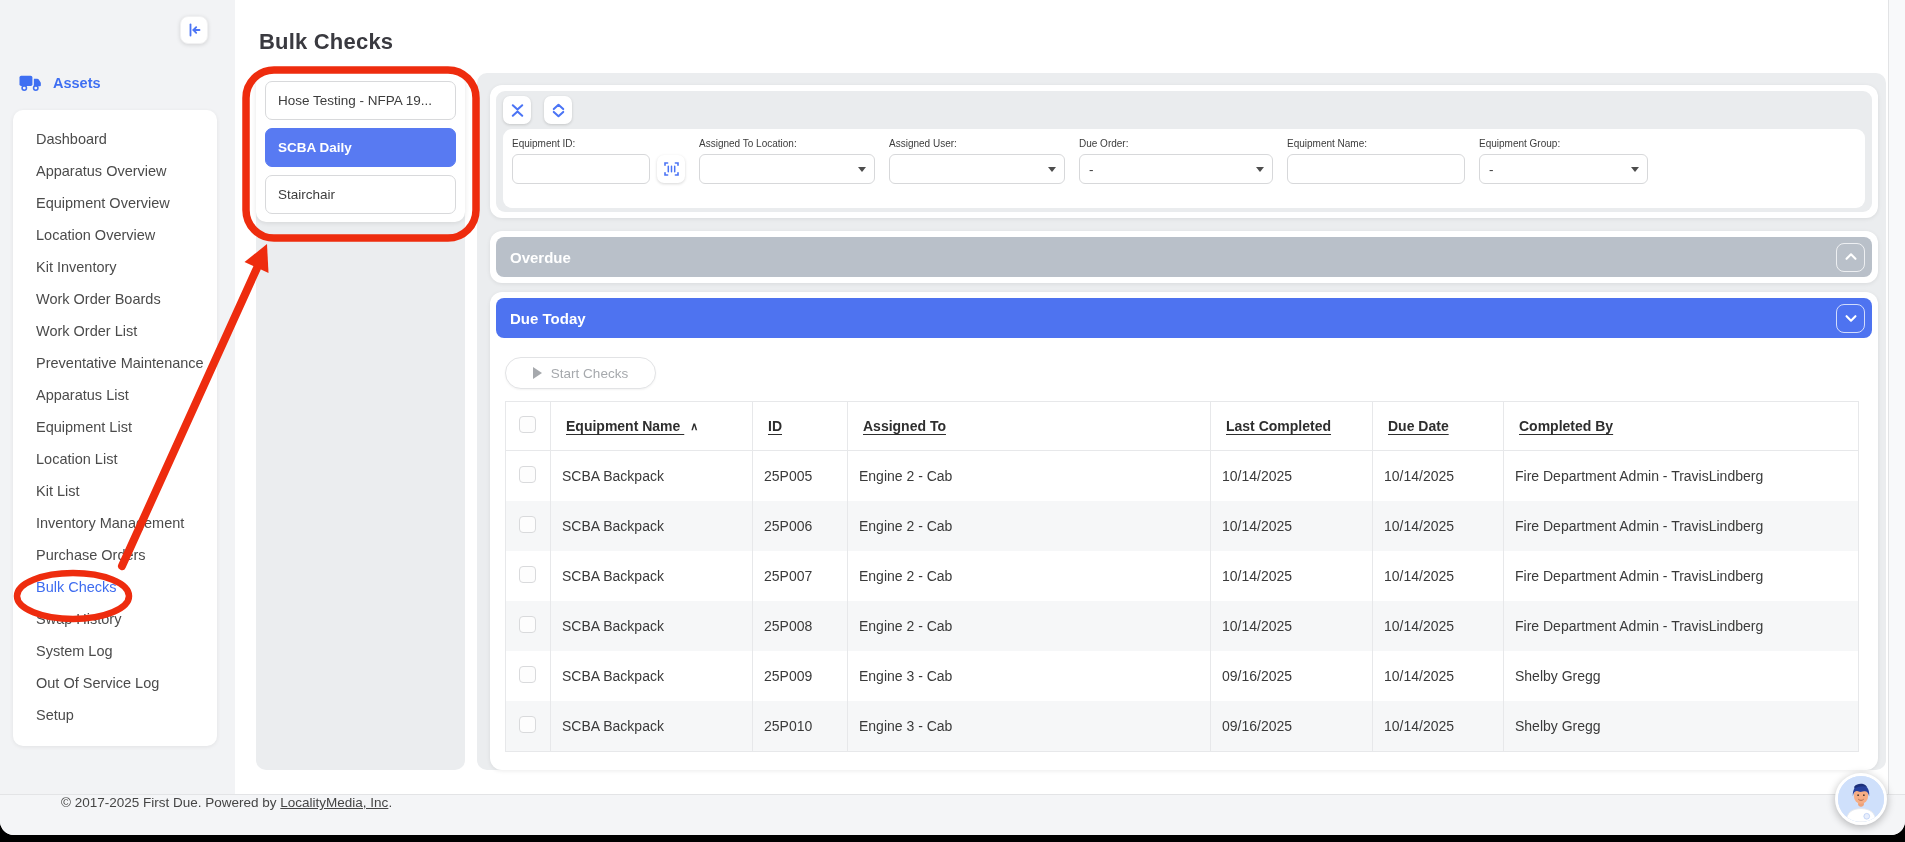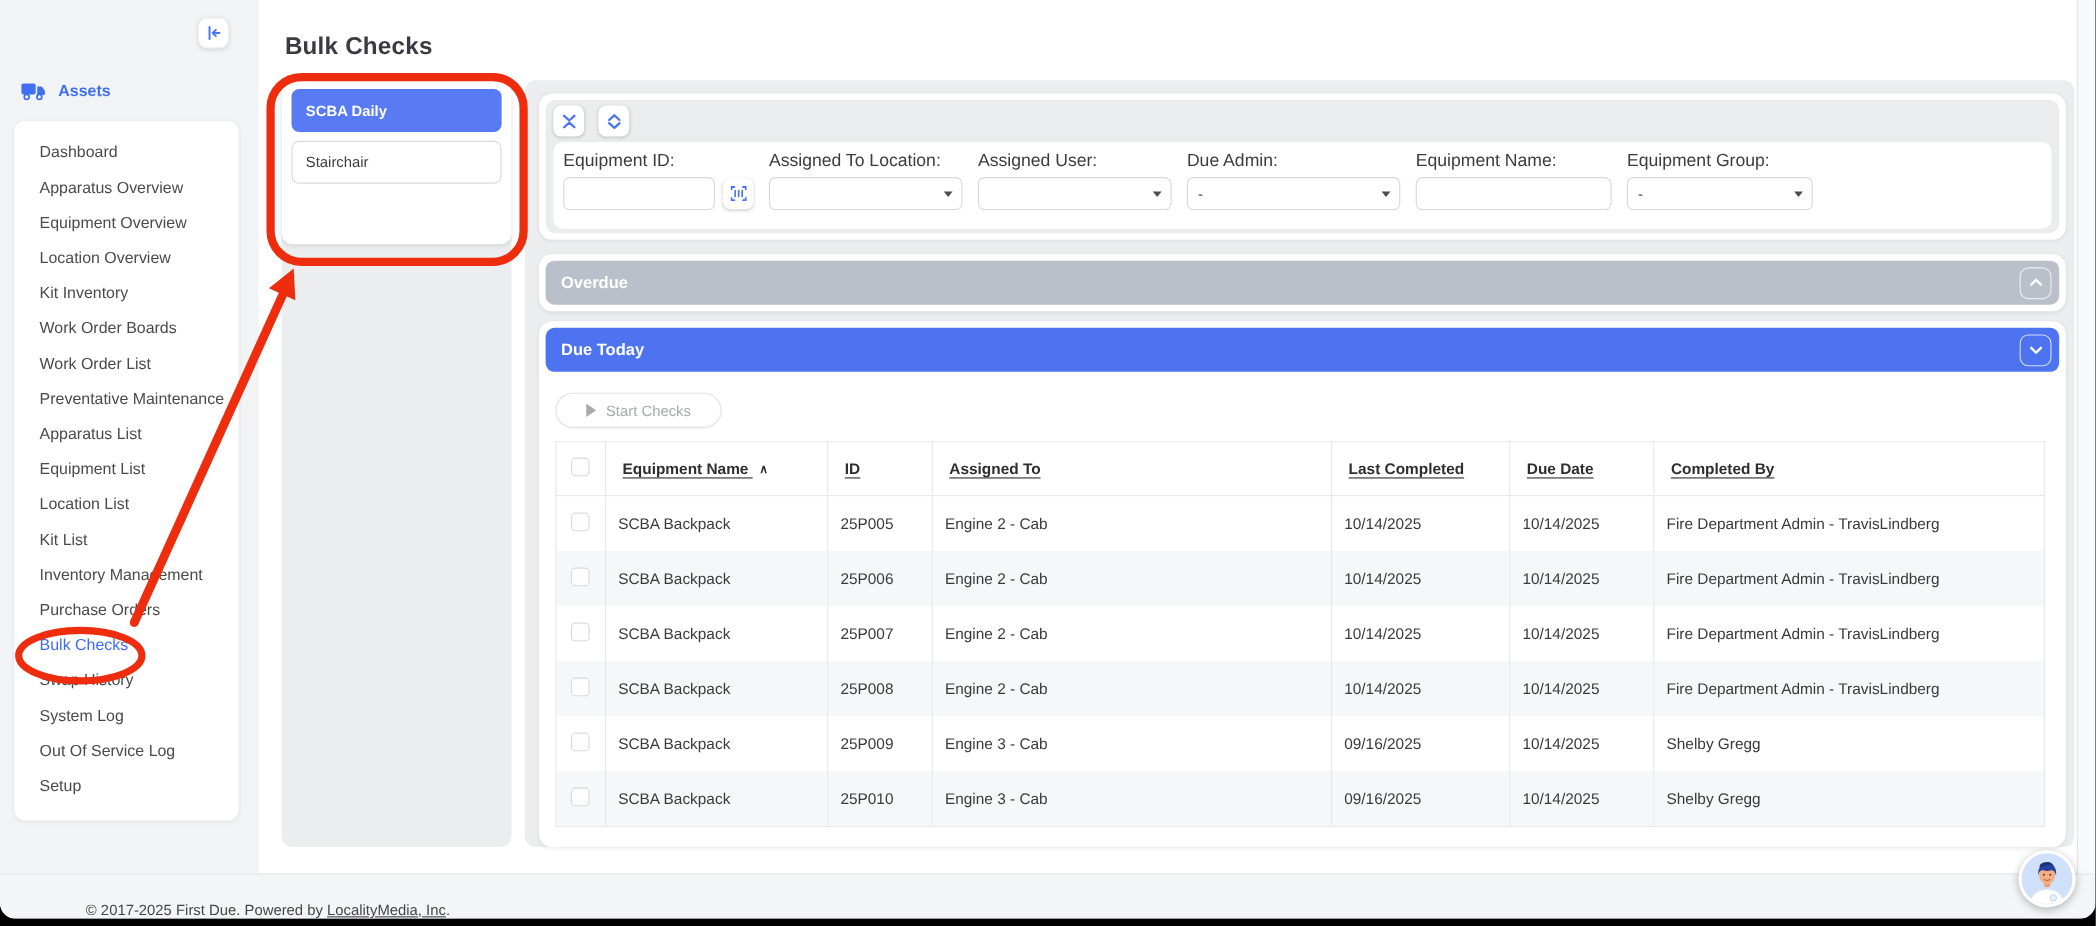--- a/index.html
+++ b/index.html
@@ -24,21 +24,21 @@
   .check-btn.selected{background:#587af2;border-color:#587af2;color:#fff;font-weight:700;}
 
   
   .main-panel{position:absolute;left:477px;top:73px;width:1409px;height:697px;background:#ebedef;border-radius:10px;}
 
   
   .filter-card{position:absolute;left:490px;top:85px;width:1388px;height:133px;background:#fff;border-radius:12px;box-shadow:0 1px 4px rgba(0,0,0,.08);padding:6px;box-sizing:border-box;}
   .filter-inner{background:#eaecee;border-radius:9px;height:100%;box-sizing:border-box;padding:5px 7px;}
   .icon-btn{width:28px;height:28px;background:#fff;border:none;border-radius:7px;box-shadow:0 1px 3px rgba(0,0,0,.16);display:inline-flex;align-items:center;justify-content:center;margin-right:9px;cursor:pointer;padding:0;}
   .filter-row{margin-top:5px;background:#fff;border-radius:9px;height:79px;display:flex;align-items:flex-start;padding:9px 7px 9px 9px;box-sizing:border-box;gap:14px;}
-  .f-field label{display:block;font-size:16px;color:#3c3c3c;margin-bottom:5px;white-space:nowrap;}
+  .f-field label{display:block;font-size:10px;color:#3c3c3c;margin-bottom:5px;white-space:nowrap;}
   .ctl-wrap{display:flex;align-items:center;}
   .control{height:30px;border:1px solid #d7d8da;border-radius:6px;background:#fff;box-sizing:border-box;font-size:13.5px;color:#3c3c3c;display:flex;align-items:center;padding:0 9px;position:relative;font-family:inherit;}
   input.control{outline:none;}
   .select .caret{position:absolute;right:8px;top:12px;width:0;height:0;border-left:4px solid transparent;border-right:4px solid transparent;border-top:5px solid #4d4d4d;}
   .f0 .control{width:138px;} .f1 .control{width:176px;} .f2 .control{width:176px;}
   .f3 .control{width:194px;} .f4 .control{width:178px;} .f5 .control{width:169px;}
   .barcode-btn{width:28px;height:28px;margin-left:7px;background:#fff;border:none;border-radius:7px;box-shadow:0 1px 3px rgba(0,0,0,.16);display:inline-flex;align-items:center;justify-content:center;cursor:pointer;padding:0;}
   .btn-group{margin-left:auto;align-self:stretch;background:#e9ebed;border-radius:10px;display:flex;align-items:center;gap:9px;padding:0 9px;}
   .btn-primary{height:34px;padding:0 17px;background:#4a72f0;color:#fff;border:none;border-radius:8px;font-weight:700;font-size:13.5px;cursor:pointer;font-family:inherit;}
   .btn-chevron{width:38px;height:34px;background:#fff;border:none;border-radius:8px;box-shadow:0 1px 3px rgba(0,0,0,.13);display:flex;align-items:center;justify-content:center;cursor:pointer;padding:0;}
@@ -63,21 +63,21 @@
   table.grid thead tr{border-bottom:1px solid #e7e8ea;}
   table.grid th{height:46px;font-size:14px;font-weight:700;color:#2e2e2e;text-align:left;padding-left:15px;cursor:pointer;}
   .th-label{text-decoration:underline;text-underline-offset:3px;}
   .sort-caret{font-size:11px;margin-left:6px;display:inline-block;transform:translateY(-1px);}
   table.grid td{height:48px;font-size:14px;color:#3a3a3a;padding-left:11px;white-space:nowrap;overflow:hidden;}
   table.grid tr.even td{background:#f6f7f8;}
   .cb-cell{text-align:center !important;padding-left:0 !important;}
   .cb{width:17px;height:17px;border:1.5px solid #d9dadc;border-radius:4px;background:#fdfdfd;display:inline-block;cursor:pointer;box-sizing:border-box;}
 
   
-  .footer{position:absolute;left:0;top:794px;width:1905px;height:41px;background:#f4f5f7;border-top:1px solid #e3e4e6;display:flex;align-items:flex-end;padding-left:78px;box-sizing:border-box;font-size:13.5px;color:#454545;}
+  .footer{position:absolute;left:0;top:794px;width:1905px;height:41px;background:#f4f5f7;border-top:1px solid #e3e4e6;display:flex;align-items:flex-start;padding-left:61px;box-sizing:border-box;font-size:13.5px;color:#454545;}
   .footer a{color:#454545;text-decoration:underline;cursor:pointer;}
   .scroll-track{position:absolute;right:0;top:0;width:16px;height:794px;background:#f8f9fa;border-left:1px solid #e2e3e5;}
   .avatar{position:absolute;left:1835px;top:773px;width:52px;height:52px;border-radius:50%;background:#cfe0fb;border:3px solid #fff;box-shadow:0 2px 8px rgba(0,0,0,.28);box-sizing:border-box;overflow:hidden;cursor:pointer;z-index:60;}
   .annotations{position:absolute;left:0;top:0;width:1905px;height:842px;pointer-events:none;z-index:50;}
 </style>
 </head>
 <body>
 
 <div class="window">
 
@@ -123,20 +123,21 @@
           <path d="M13.5 8H7.5"></path>
           <path d="M10.2 5.2L7.4 8l2.8 2.8"></path>
       </svg>
     </span>
   </button>
 
   <div class="page-title">Bulk Checks</div>
 
   <div class="left-panel">
     <div class="check-card" id="check-list">
+        <button class="check-btn">Hose Testing - NFPA 19...</button>
         <button class="check-btn selected">SCBA Daily</button>
         <button class="check-btn">Stairchair</button>
       </div>
   </div>
 
   <div class="main-panel"></div>
 
   <div class="filter-card">
     <div class="filter-inner">
       <div>
@@ -184,21 +185,21 @@
           <div class="f-field f2">
             <label>Assigned User:</label>
             <div class="ctl-wrap">
               <div class="control select">
                 <span></span>
                 <span class="caret"></span>
               </div>
             </div>
           </div>
           <div class="f-field f3">
-            <label>Due Admin:</label>
+            <label>Due Order:</label>
             <div class="ctl-wrap">
               <div class="control select">
                 <span>-</span>
                 <span class="caret"></span>
               </div>
             </div>
           </div>
           <div class="f-field f4">
             <label>Equipment Name:</label>
             <div class="ctl-wrap">

